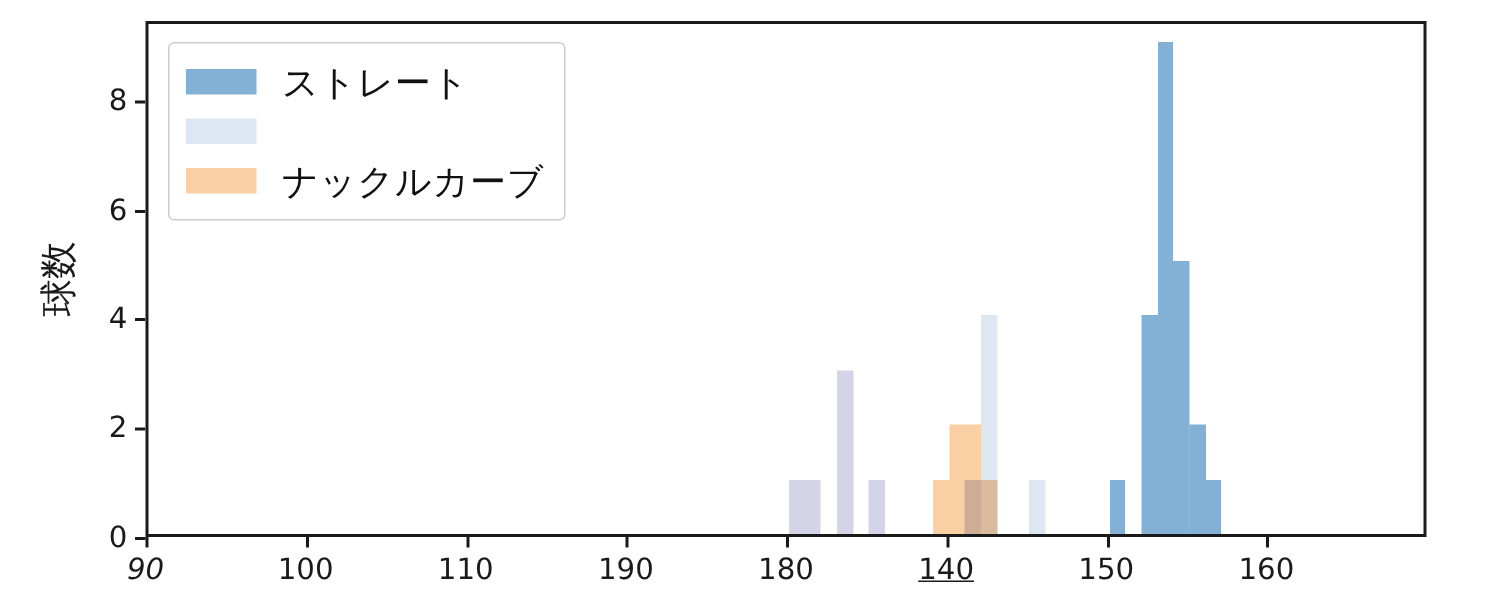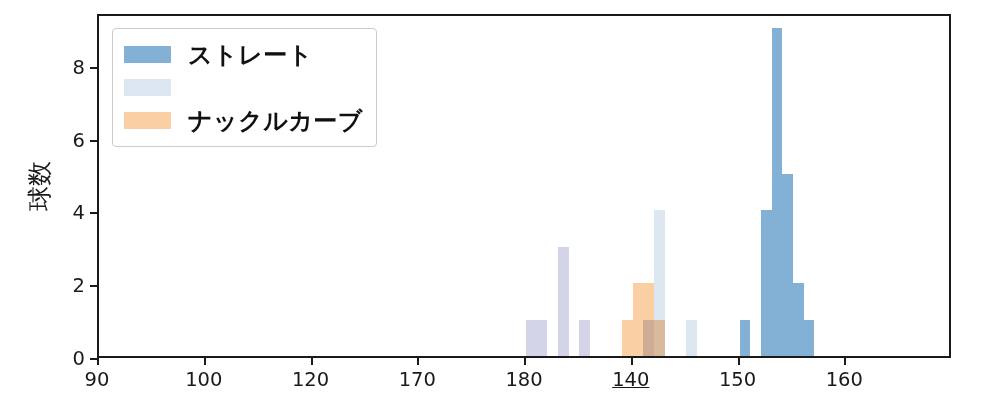--- a/index.html
+++ b/index.html
@@ -108,21 +108,20 @@
     background: #ffffff;
     border: 1px solid #cccccc;
     border-radius: 4px;
     padding: 9px 13px 9px 11px;
     box-sizing: border-box;
   }
   .legend-row {
     display: flex;
     align-items: center;
     height: 33px;
-    font-weight: bold;
   }
   .legend-swatch {
     width: 47px;
     height: 17px;
     margin-right: 17px;
     flex: none;
   }
   .legend-text {
     font-size: 24px;
     color: #111111;
@@ -164,27 +163,27 @@
         <div class="bar" style="left: 555.1px; width: 10.675px; height: 36.4021px; background: rgb(251, 207, 164); mix-blend-mode: multiply;"></div>
         <div class="bar" style="left: 427px; width: 21.35px; height: 36.4021px; background: rgb(211, 212, 232); mix-blend-mode: multiply;"></div>
         <div class="bar" style="left: 459.025px; width: 10.675px; height: 109.206px; background: rgb(211, 212, 232); mix-blend-mode: multiply;"></div>
         <div class="bar" style="left: 480.375px; width: 10.675px; height: 36.4021px; background: rgb(211, 212, 232); mix-blend-mode: multiply;"></div>
         <div class="bar" style="left: 544.425px; width: 10.675px; height: 36.4021px; background: rgb(211, 212, 232); mix-blend-mode: multiply;"></div>
       </div>
   </div>
 
   <div id="xaxis">
       <div class="xtick-mark" style="left: 0px;"></div>
-      <div class="xtick-label" style="left: 0px;">90</div>
+      <div class="xtick-label" style="left: 0px; font-style: italic;">90</div>
       <div class="xtick-mark" style="left: 106.75px;"></div>
       <div class="xtick-label" style="left: 106.75px;">100</div>
       <div class="xtick-mark" style="left: 213.5px;"></div>
-      <div class="xtick-label" style="left: 213.5px;">120</div>
+      <div class="xtick-label" style="left: 213.5px;">110</div>
       <div class="xtick-mark" style="left: 320.25px;"></div>
-      <div class="xtick-label" style="left: 320.25px;">170</div>
+      <div class="xtick-label" style="left: 320.25px;">190</div>
       <div class="xtick-mark" style="left: 427px;"></div>
       <div class="xtick-label" style="left: 427px;">180</div>
       <div class="xtick-mark" style="left: 533.75px;"></div>
       <div class="xtick-label" style="left: 533.75px; text-decoration: underline;">140</div>
       <div class="xtick-mark" style="left: 640.5px;"></div>
       <div class="xtick-label" style="left: 640.5px;">150</div>
       <div class="xtick-mark" style="left: 747.25px;"></div>
       <div class="xtick-label" style="left: 747.25px;">160</div>
     </div>
 

